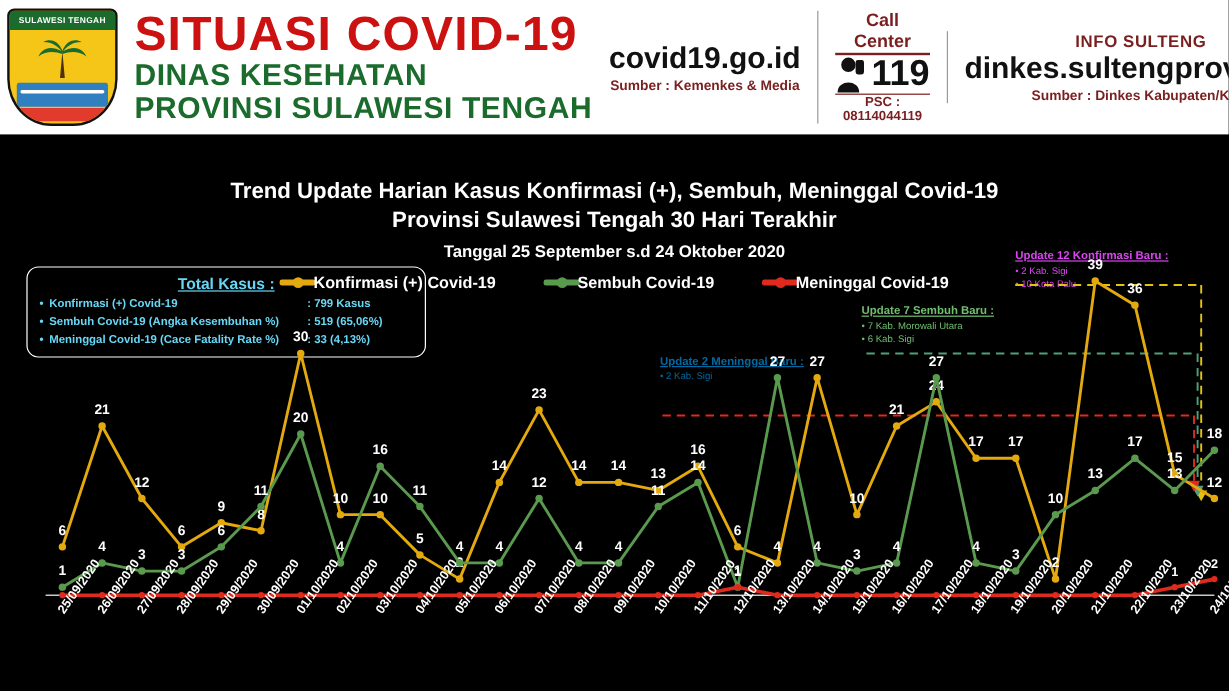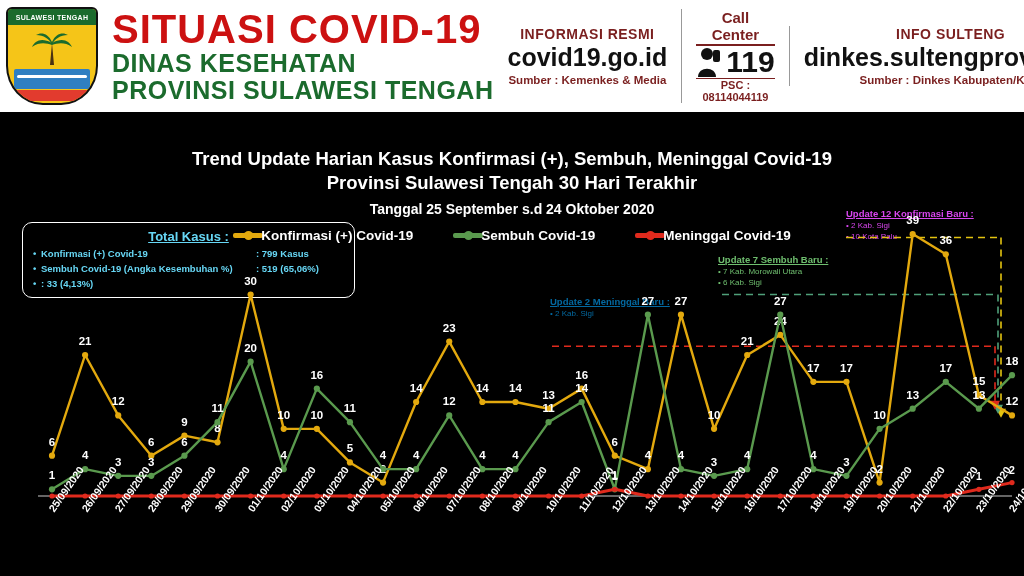--- a/index.html
+++ b/index.html
@@ -126,21 +126,20 @@
   </div>
 
   <div class="titleblock">
     <div class="title-main">SITUASI COVID-19</div>
     <div class="title-sub1">DINAS KESEHATAN</div>
     <div class="title-sub2">PROVINSI SULAWESI TENGAH</div>
   </div>
 
   <div class="hdr-right">
     <div class="hdr-col">
-      <div class="hdr-label">INFORMASI RESMI</div>
       <div class="hdr-big">covid19.go.id</div>
       <div class="hdr-small">Sumber : Kemenkes &amp; Media</div>
     </div>
 
     <div class="hdr-col">
       <div class="cc-box">
         <div class="cc-title">Call Center</div>
         <div class="cc-row">
           <svg width="26" height="32" viewBox="0 0 26 32">
             <circle cx="11" cy="8" r="6" fill="#111"></circle>
@@ -198,20 +197,21 @@
     <span class="k">Konfirmasi (+) Covid-19</span>
     <span class="v">: 799 Kasus</span>
   </div>
   <div class="sum-row">
     <span class="bullet">•</span>
     <span class="k">Sembuh Covid-19 (Angka Kesembuhan %)</span>
     <span class="v">: 519 (65,06%)</span>
   </div>
   <div class="sum-row">
     <span class="bullet">•</span>
+    <span class="k">Meninggal Covid-19 (Cace Fatality Rate %)</span>
     <span class="v">: 33 (4,13%)</span>
   </div>
 </div>
 
 <div class="ann" id="ann-konfirmasi" style="left:846px; top:208px; color:#d946ef;">
   <div class="hd">Update 12 Konfirmasi Baru :</div>
   <div class="li">• <span>2 Kab. Sigi</span></div>
   <div class="li">• <span>10 Kota Palu</span></div>
 </div>
 

